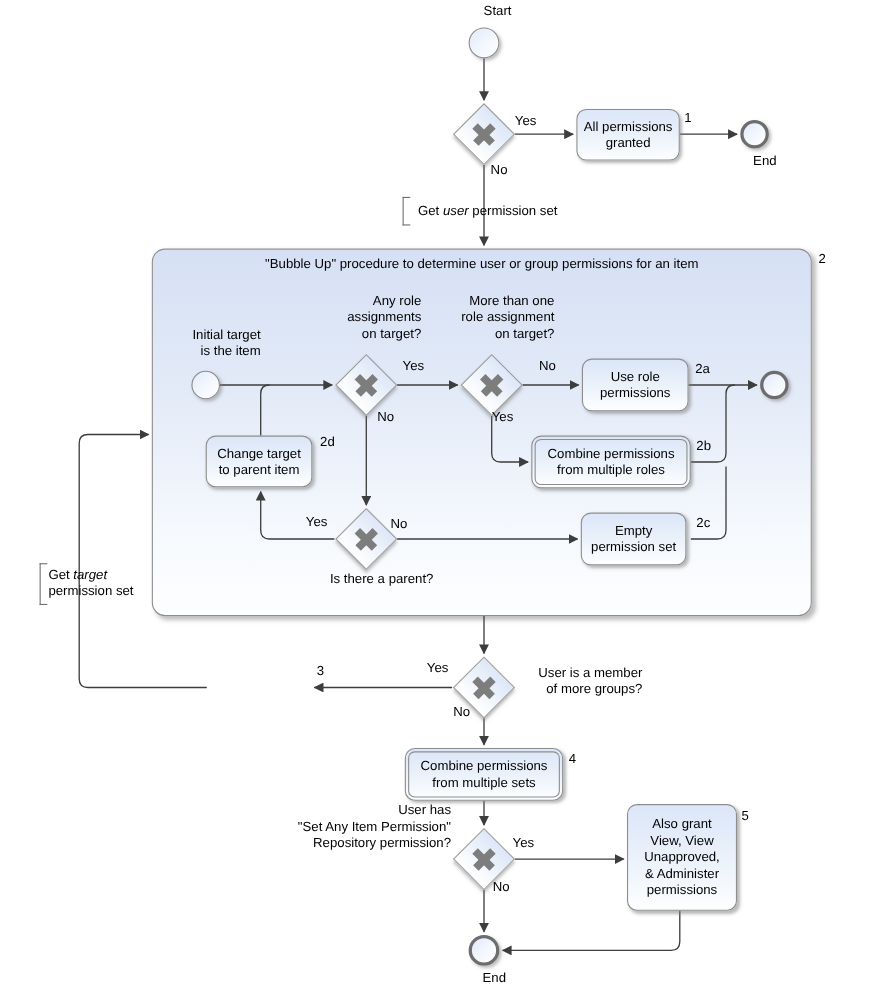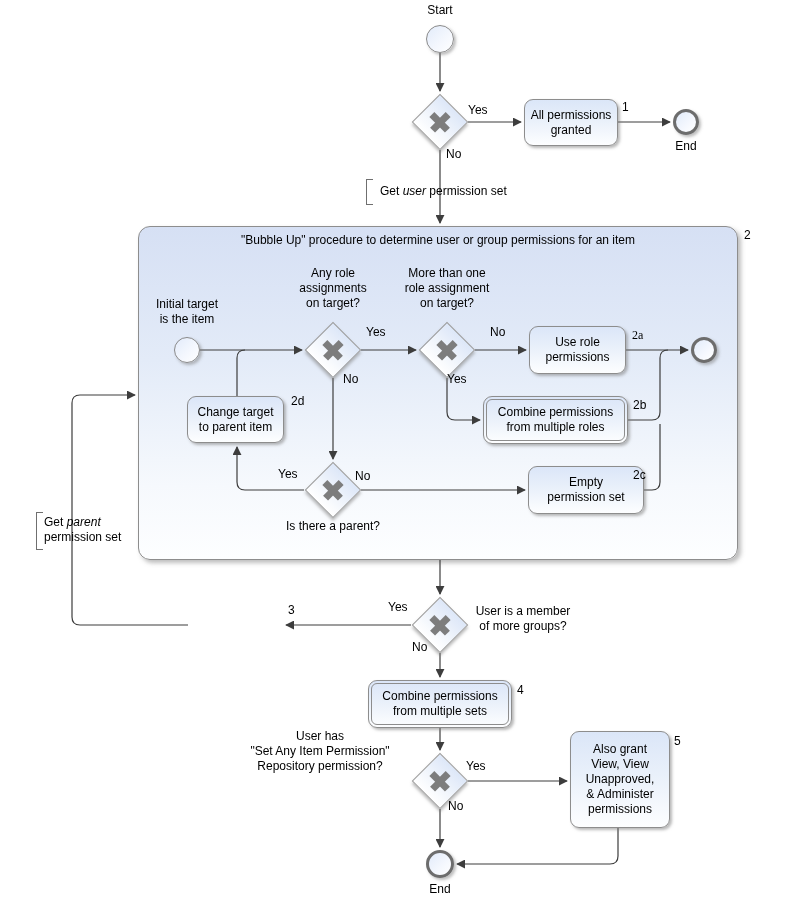--- a/index.html
+++ b/index.html
@@ -5,21 +5,21 @@
   html,body { margin:0; padding:0; background:#ffffff; }
   #canvas {
     position:relative; width:795px; height:905px; background:#ffffff;
     font-family:"Liberation Sans", sans-serif; overflow:hidden;
   }
   svg.wires { position:absolute; left:0; top:0; width:795px; height:905px; z-index:2; }
   .lbl {
     position:absolute; z-index:4; font-size:12px; line-height:15px; color:#000;
     white-space:pre-line;
   }
-  .ctr { text-align:center; }
+  .ctr { text-align:right; }
   .num { position:absolute; z-index:4; font-size:12px; color:#000; }
   .node {
     position:absolute; z-index:3; box-sizing:border-box;
     border:1px solid #8d8d8d; border-radius:9px;
     background:linear-gradient(180deg,#dbe6f8 0%,#e9f0fa 45%,#fdfeff 100%);
     box-shadow:2px 2px 3px rgba(125,125,125,0.55);
     display:flex; align-items:center; justify-content:center;
     text-align:center; font-size:12px; line-height:15px; white-space:pre-line; color:#000;
   }
   .double::before {
@@ -126,35 +126,35 @@
   <div class="gateway" style="left:420px;top:761px;">
       <span class="gwx"></span>
     </div>
 
   <div class="node" style="left:524px;top:99px;width:94px;height:47px;">All permissions
 granted</div>
   <div class="node" style="left:529px;top:326px;width:97px;height:48px;">Use role
 permissions</div>
   <div class="node double" style="left:483px;top:396px;width:145px;height:48px;">Combine permissions
 from multiple roles</div>
-  <div class="node" style="left:528px;top:466px;width:116px;height:48px;">Empty
+  <div class="node" style="left:528px;top:466px;width:96px;height:48px;">Empty
 permission set</div>
   <div class="node" style="left:187px;top:396px;width:97px;height:47px;">Change target
 to parent item</div>
   <div class="node double" style="left:368px;top:680px;width:144px;height:48px;">Combine permissions
 from multiple sets</div>
   <div class="node" style="left:570px;top:731px;width:100px;height:97px;">Also grant
 View, View
 Unapproved,
 &amp; Administer
 permissions</div>
 
   <div class="num" style="left:622px;top:100px;">1</div>
   <div class="num" style="left:744px;top:228px;">2</div>
-  <div class="num" style="left:632px;top:328px;font-family:Liberation Serif, serif;">2a</div>
+  <div class="num" style="left:632px;top:328px;">2a</div>
   <div class="num" style="left:633px;top:398px;">2b</div>
   <div class="num" style="left:633px;top:468px;">2c</div>
   <div class="num" style="left:291px;top:394px;">2d</div>
   <div class="num" style="left:288px;top:603px;">3</div>
   <div class="num" style="left:517px;top:683px;">4</div>
   <div class="num" style="left:674px;top:734px;">5</div>
 
   <div class="lbl ctr" style="left:415px;top:3px;width:50px;">Start</div>
   <div class="lbl" style="left:468px;top:103px;">Yes</div>
   <div class="lbl" style="left:446px;top:147px;">No</div>
@@ -178,21 +178,21 @@
   <div class="lbl" style="left:278px;top:467px;">Yes</div>
   <div class="lbl" style="left:355px;top:469px;">No</div>
   <div class="lbl ctr" style="left:272px;top:519px;width:122px;">Is there a parent?</div>
 
   <div class="lbl ctr" style="left:462px;top:604px;width:122px;">User is a member
 of more groups?</div>
   <div class="lbl" style="left:388px;top:600px;">Yes</div>
   <div class="lbl" style="left:412px;top:640px;">No</div>
 
   <div class="bracket" style="left:36px;top:512px;height:38px;"></div>
-  <div class="lbl" style="left:44px;top:515px;"><span>Get </span><span class="em">parent</span><span>
+  <div class="lbl" style="left:44px;top:515px;"><span>Get </span><span class="em">target</span><span>
 permission set</span></div>
 
   <div class="lbl ctr" style="left:230px;top:729px;width:180px;">User has
 "Set Any Item Permission"
 Repository permission?</div>
   <div class="lbl" style="left:466px;top:759px;">Yes</div>
   <div class="lbl" style="left:448px;top:799px;">No</div>
   <div class="lbl ctr" style="left:420px;top:882px;width:40px;">End</div>
 
 </div>

